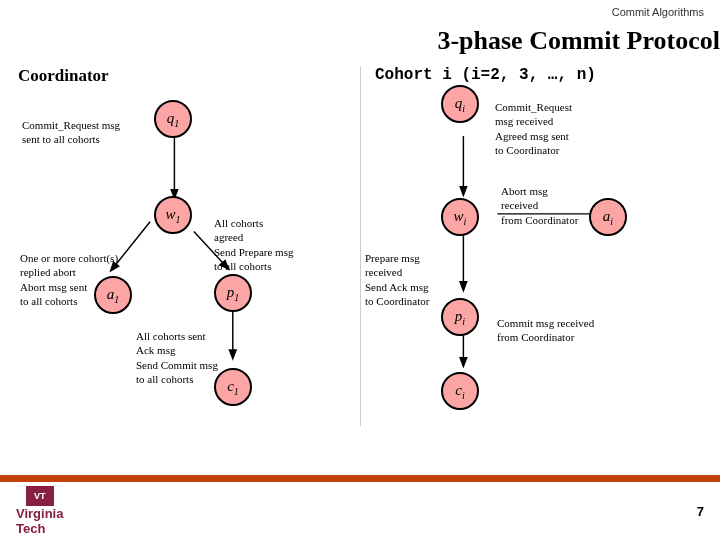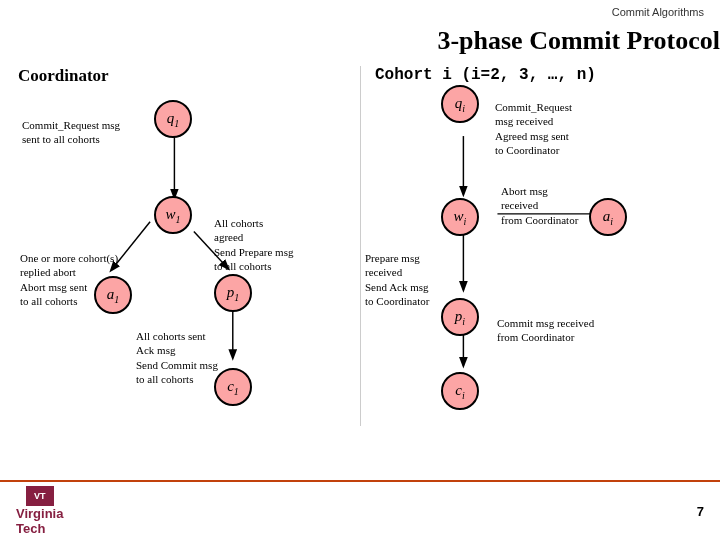--- a/index.html
+++ b/index.html
@@ -83,21 +83,21 @@
     }
     .footer-bar {
       position: absolute;
       bottom: 0;
       left: 0;
       width: 100%;
       display: flex;
       align-items: center;
       justify-content: space-between;
       padding: 4px 16px;
-      border-top: 2px solid #c2410c;
+      border-top: 7px solid #c2410c;
       font-size: 12px;
       font-family: Arial, sans-serif;
     }
     .vt-logo {
       display: flex;
       align-items: center;
       gap: 4px;
     }
     .vt-box {
       width: 28px;

